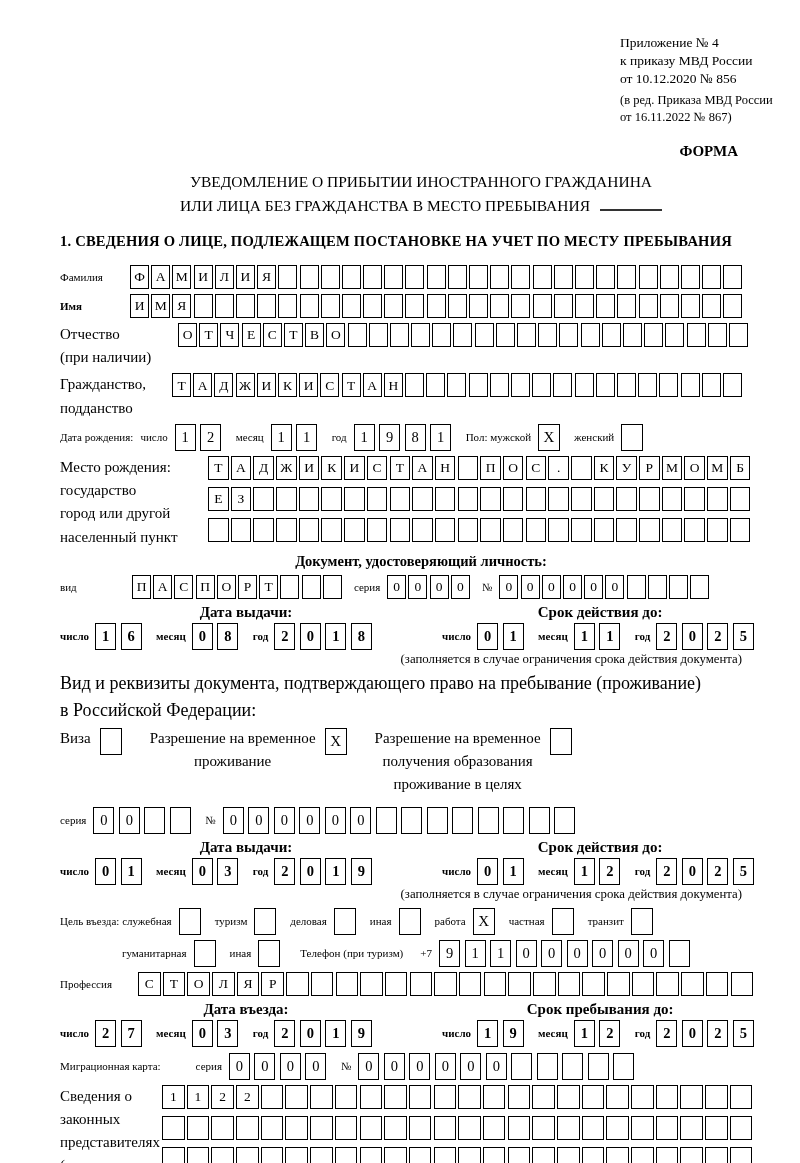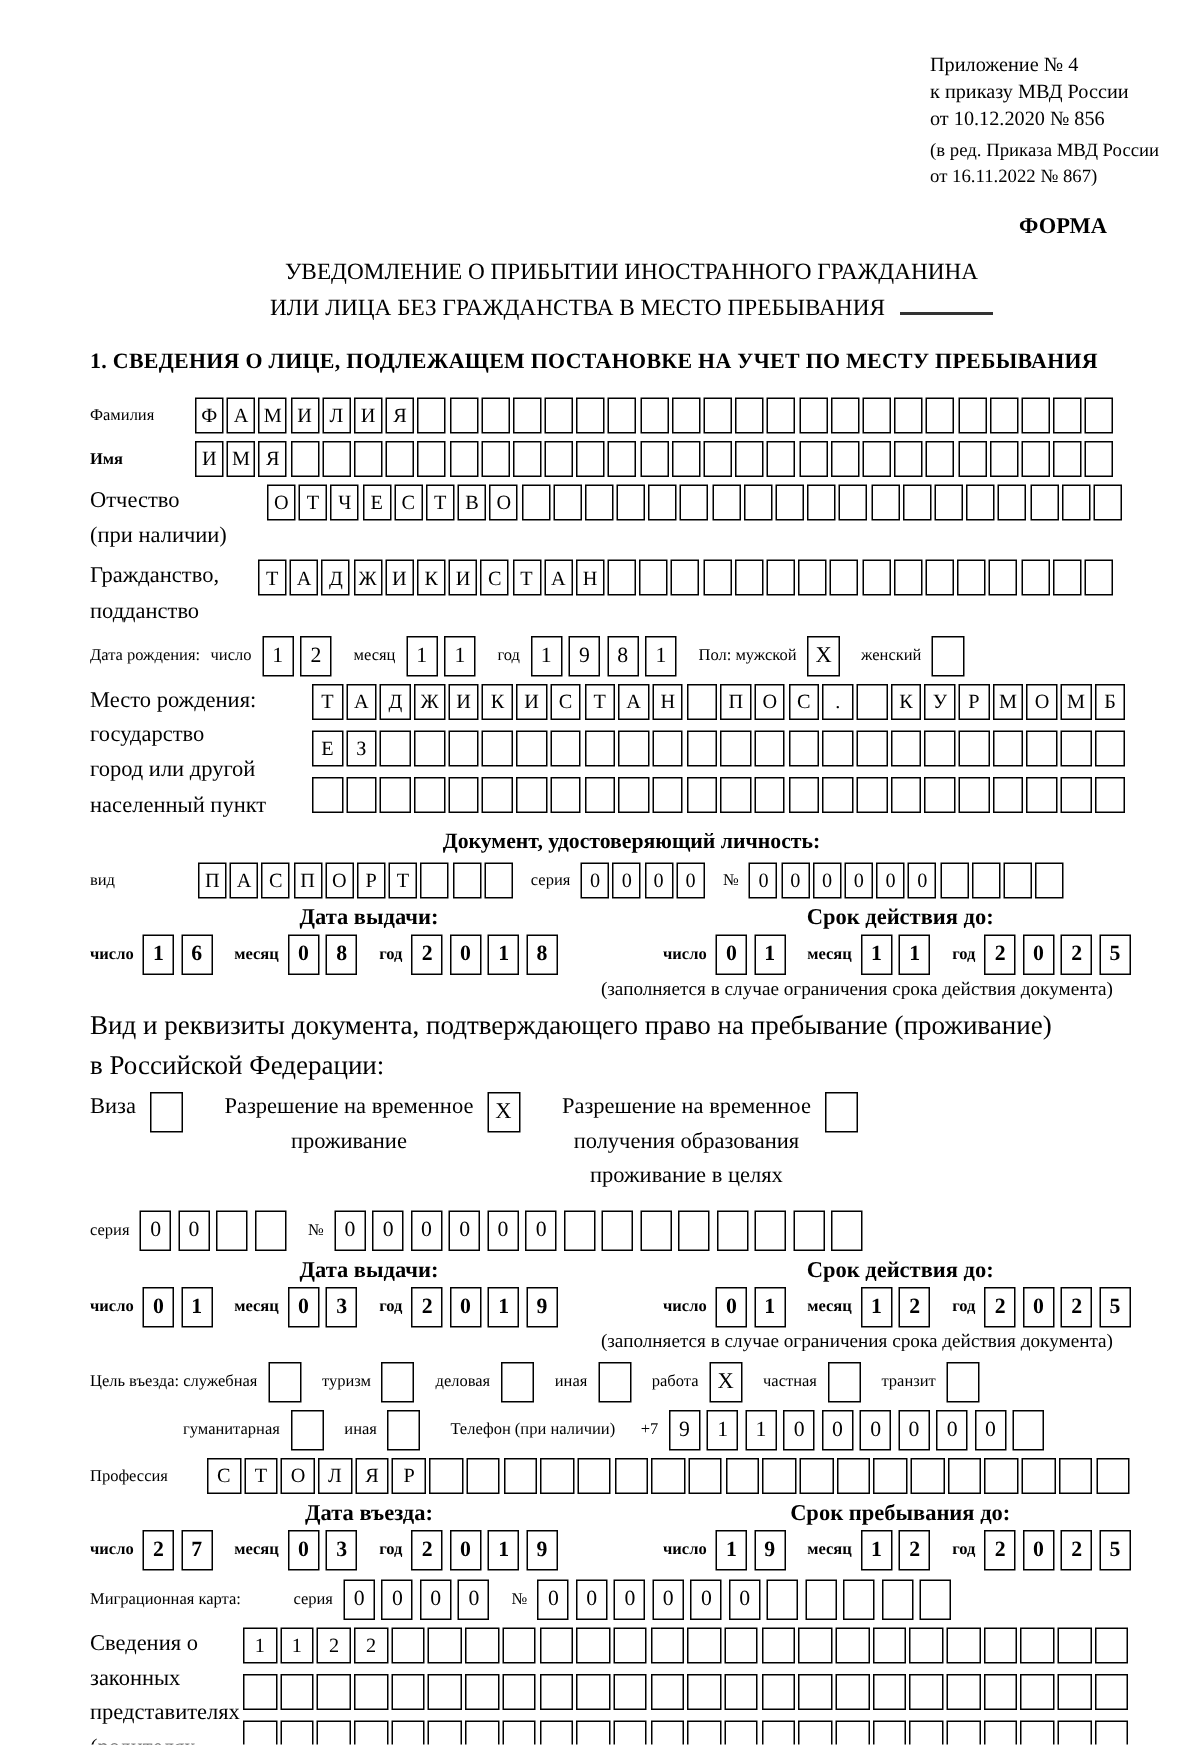--- a/index.html
+++ b/index.html
@@ -536,21 +536,21 @@
         <span class="cbx"></span>
         <span class="lbl ml">транзит</span>
         <span class="cbx"></span>
       </div>
       <div class="row">
         <span class="gap" style="width: 62px;"></span>
         <span class="lbl">гуманитарная</span>
         <span class="cbx"></span>
         <span class="lbl ml">иная</span>
         <span class="cbx"></span>
-        <span class="lbl ml2">Телефон (при наличии)</span>
+        <span class="lbl ml2">Телефон (при туризм)</span>
         <span class="lbl ml">+7</span>
         <span class="cells">
           <span class="cell sp">9</span>
           <span class="cell sp">1</span>
           <span class="cell sp">1</span>
           <span class="cell sp">0</span>
           <span class="cell sp">0</span>
           <span class="cell sp">0</span>
           <span class="cell sp">0</span>
           <span class="cell sp">0</span>

